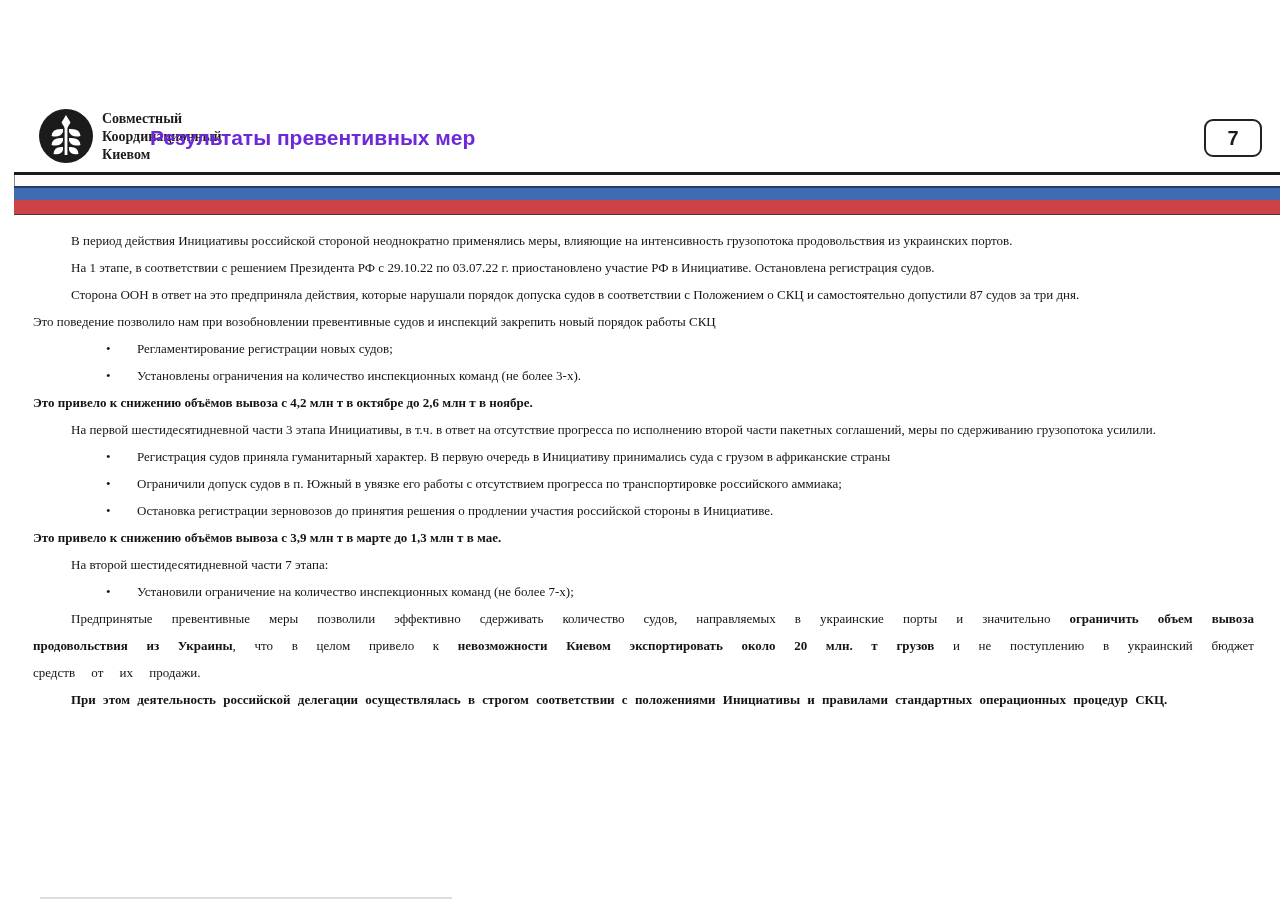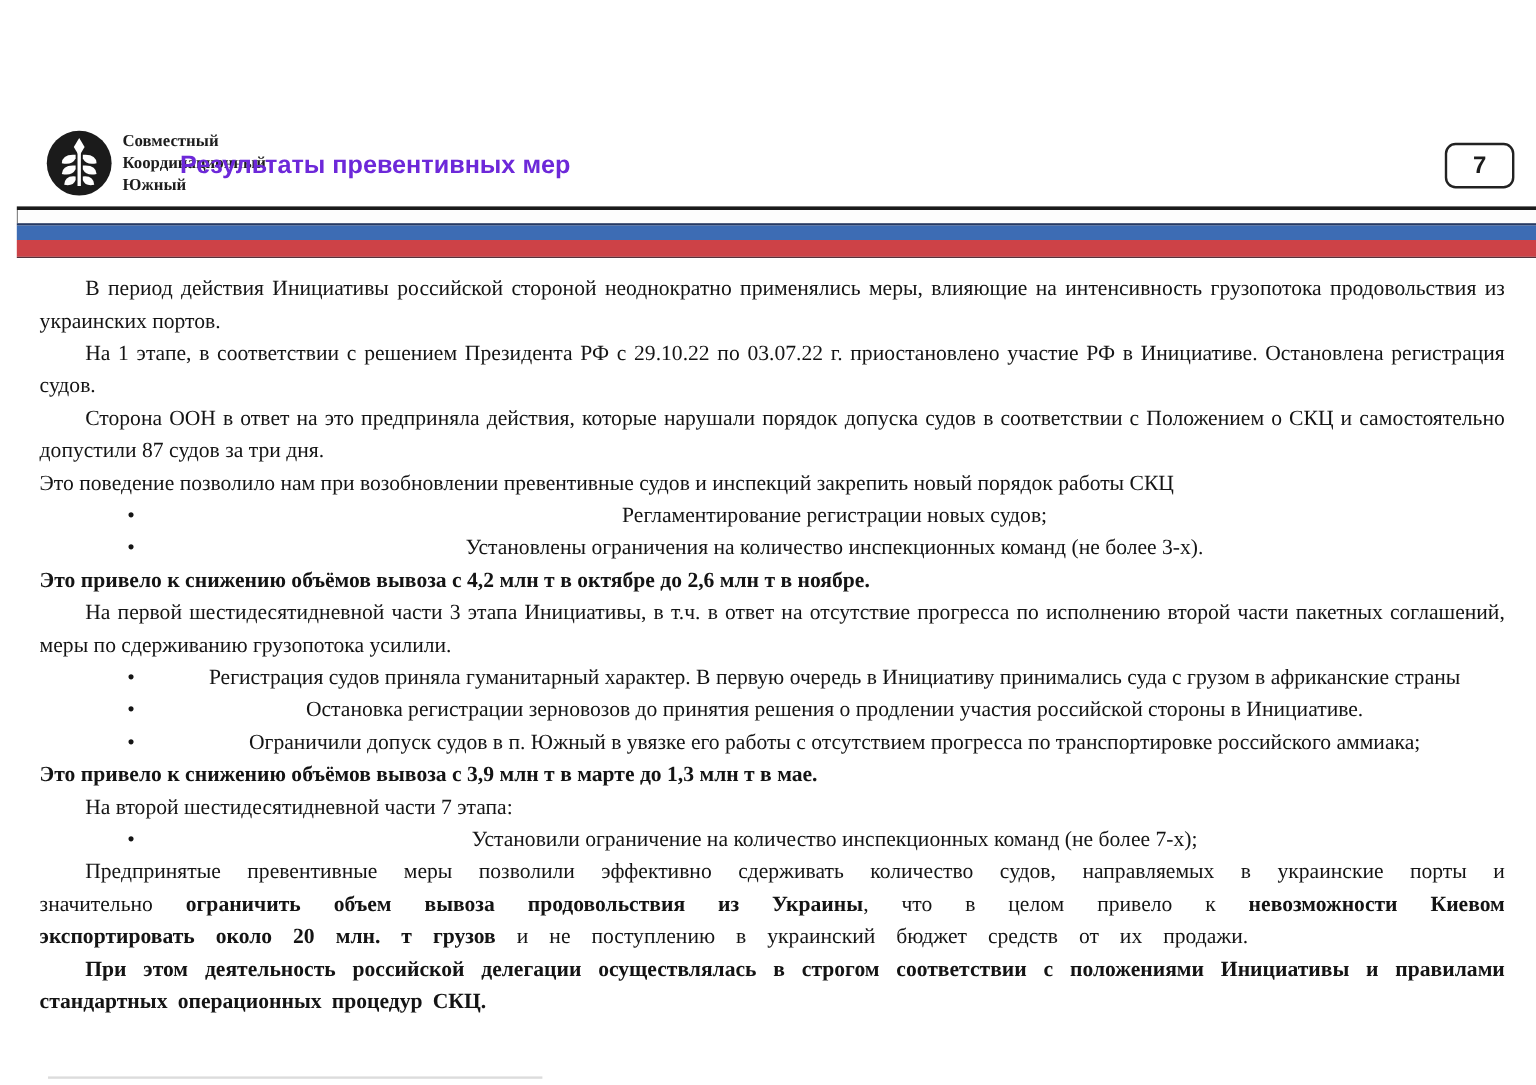--- a/index.html
+++ b/index.html
@@ -24,25 +24,25 @@
   .flag-band{position:absolute;left:14px;right:0;top:172px;}
   .flag-line-top{height:3px;background:#1b1b1b;}
   .flag-white{height:11px;background:#fdfdfd;border-left:1px solid #888;}
   .flag-blue-edge{height:2px;}
   .flag-blue{height:12px;}
   .flag-red{height:14px;}
   .flag-line-bottom{height:1px;background:#55303a;}
   
   .content{
     position:absolute;top:227px;left:33px;width:1221px;
-    font-size:18px;line-height:27px;text-align:justify;
+    font-size:13px;line-height:27px;text-align:justify;
   }
   .content p{margin:0;}
   .indent{text-indent:38px;}
-  .bullet{padding-left:104px;position:relative;text-align:center;}
+  .bullet{padding-left:104px;position:relative;text-align:left;}
   .bullet::before{content:"\2022";position:absolute;left:73px;top:0;}
   .b{font-weight:bold;margin-top:40px;}
   .spread{word-spacing:13px;}
   .spread2{word-spacing:4px;}
   
   .bottom-line{position:absolute;left:40px;bottom:5px;width:412px;height:2px;background:#dcdcdc;}
 </style>
 </head>
 <body>
 
@@ -58,21 +58,21 @@
         <path d="M25 30 Q14 29 13.5 37 Q22 39 25 33 Z"></path>
         <path d="M31 30 Q42 29 42.5 37 Q34 39 31 33 Z"></path>
         <path d="M25 39 Q16 38 15.5 46 Q23 47.5 25 42 Z"></path>
         <path d="M31 39 Q40 38 40.5 46 Q33 47.5 31 42 Z"></path>
       </g>
     </svg>
   </div>
   <div class="logo-text">
     <div>Совместный</div>
     <div>Координационный</div>
-    <div>Южный</div>
+    <div>Киевом</div>
   </div>
 </div>
 
 <div class="page-title">Результаты превентивных мер</div>
 
 <div class="page-num-box">
   <span>7</span>
 </div>
 
 <div class="flag-band">
@@ -87,22 +87,22 @@
 <div class="content" id="content">
     <p class="indent"><span>В период действия Инициативы российской стороной неоднократно применялись меры, влияющие на интенсивность грузопотока продовольствия из украинских портов.</span></p>
     <p class="indent"><span>На 1 этапе, в соответствии с решением Президента РФ с 29.10.22 по 03.07.22 г. приостановлено участие РФ в Инициативе. Остановлена регистрация судов.</span></p>
     <p class="indent"><span>Сторона ООН в ответ на это предприняла действия, которые нарушали порядок допуска судов в соответствии с Положением о СКЦ и самостоятельно допустили 87 судов за три дня.</span></p>
     <p><span>Это поведение позволило нам при возобновлении превентивные судов и инспекций закрепить новый порядок работы СКЦ</span></p>
     <p class="bullet"><span>Регламентирование регистрации новых судов;</span></p>
     <p class="bullet"><span>Установлены ограничения на количество инспекционных команд (не более 3-х).</span></p>
     <p><span class="b">Это привело к снижению объёмов вывоза с 4,2 млн т в октябре до 2,6 млн т в ноябре.</span></p>
     <p class="indent"><span>На первой шестидесятидневной части 3 этапа Инициативы, в т.ч. в ответ на отсутствие прогресса по исполнению второй части пакетных соглашений, меры по сдерживанию грузопотока усилили.</span></p>
     <p class="bullet"><span>Регистрация судов приняла гуманитарный характер. В первую очередь в Инициативу принимались суда с грузом в африканские страны</span></p>
+    <p class="bullet"><span>Ограничили допуск судов в п. Южный в увязке его работы с отсутствием прогресса по транспортировке российского аммиака;</span></p>
     <p class="bullet"><span>Остановка регистрации зерновозов до принятия решения о продлении участия российской стороны в Инициативе.</span></p>
-    <p class="bullet"><span>Ограничили допуск судов в п. Южный в увязке его работы с отсутствием прогресса по транспортировке российского аммиака;</span></p>
     <p><span class="b">Это привело к снижению объёмов вывоза с 3,9 млн т в марте до 1,3 млн т в мае.</span></p>
     <p class="indent"><span>На второй шестидесятидневной части 7 этапа:</span></p>
     <p class="bullet"><span>Установили ограничение на количество инспекционных команд (не более 7-х);</span></p>
     <p class="indent spread"><span>Предпринятые превентивные меры позволили эффективно сдерживать количество судов, направляемых в украинские порты и значительно </span><span class="b">ограничить объем вывоза продовольствия из Украины</span><span>, что в целом привело к </span><span class="b">невозможности Киевом экспортировать около 20 млн. т грузов</span><span> и не поступлению в украинский бюджет средств от их продажи.</span></p>
     <p class="indent spread2"><span class="b">При этом деятельность российской делегации осуществлялась в строгом соответствии с положениями Инициативы и правилами стандартных операционных процедур СКЦ.</span></p>
   </div>
 
 <div class="bottom-line"></div>
 
 </body></html>

